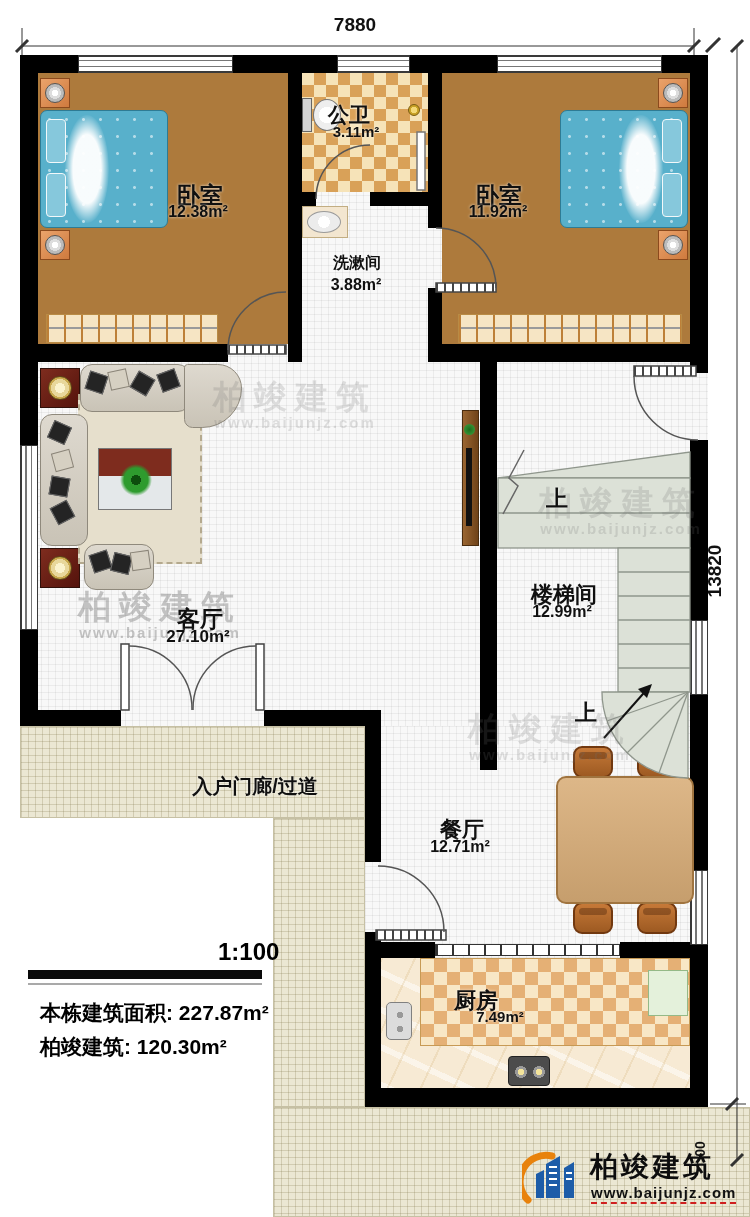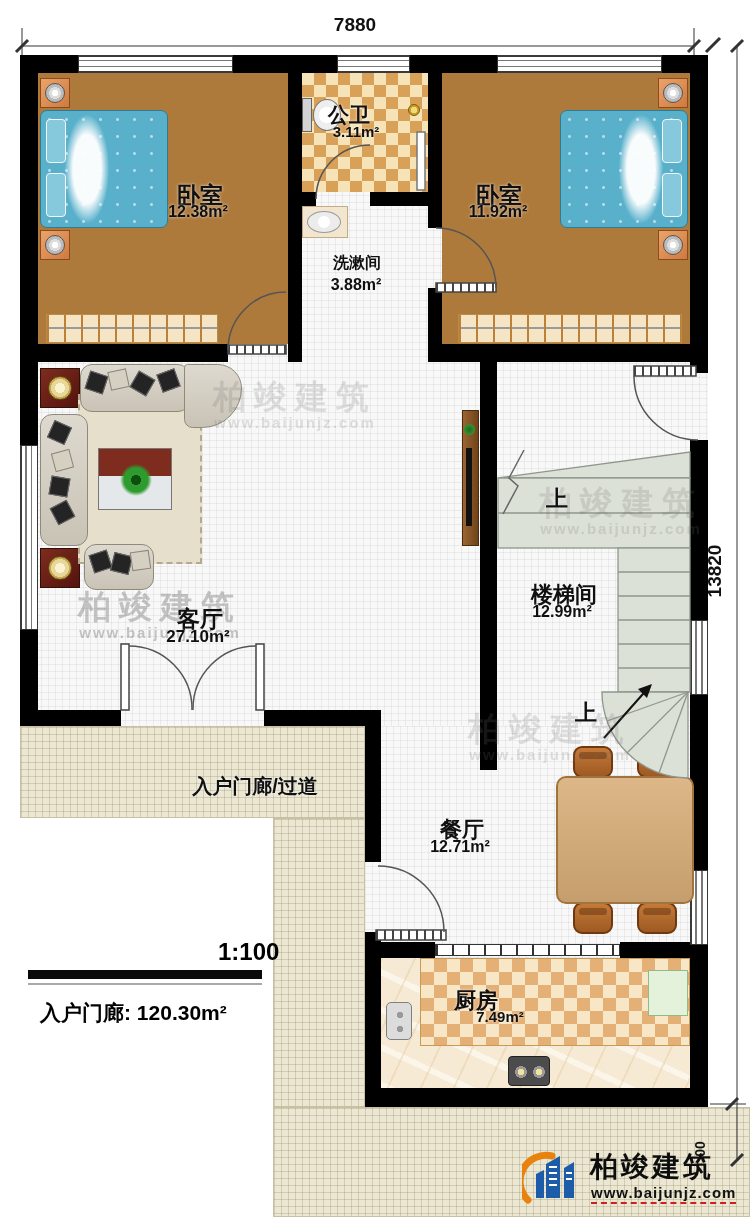--- a/index.html
+++ b/index.html
@@ -288,21 +288,22 @@
   <div class="label" style="left:586px;top:698px;font-size:22px">上</div>
 
   <div class="dim" style="left:300px;top:14px;width:110px">7880</div>
   <div class="dim" style="left:660px;top:560px;width:110px;height:22px;transform:rotate(-90deg)">13820</div>
   <div class="dim" style="left:681px;top:1140px;width:40px;height:18px;font-size:14px;transform:rotate(-90deg)">00</div>
 
   <div class="abs z50" style="left:218px;top:938px;font-size:24px;font-weight:bold;color:#000">1:100</div>
   <div class="abs z50" style="left:28px;top:970px;width:234px;height:9px;background:#0a0a0a"></div>
   <div class="abs z50" style="left:28px;top:983px;width:234px;height:2px;background:#a9a9a9"></div>
   <div class="abs z50" style="left:40px;top:996px;font-size:21px;font-weight:bold;color:#000;line-height:34px">
-    <div><span>入户门廊:</span> <span>120.30m²</span></div>
+    <div><span>本栋建筑面积:</span> <span>227.87m²</span></div>
+    <div><span>柏竣建筑:</span> <span>120.30m²</span></div>
   </div>
 
   <div class="abs z50" style="left:522px;top:1146px;width:226px;height:66px">
     <svg width="62" height="60" viewBox="0 0 62 60" style="position:absolute;left:0;top:2px">
       <path d="M6,52 A26,26 0 0 1 30,8" stroke="#e8820c" stroke-width="7" fill="none" stroke-linecap="round"></path>
       <polygon points="24,16 38,8 38,50 24,50" fill="#1d5ca8"></polygon>
       <polygon points="42,20 52,14 52,50 42,50" fill="#1d5ca8"></polygon>
       <polygon points="14,26 22,22 22,50 14,50" fill="#1d5ca8"></polygon>
       <g fill="#fff">
         <rect x="27" y="18" width="8" height="2"></rect>

